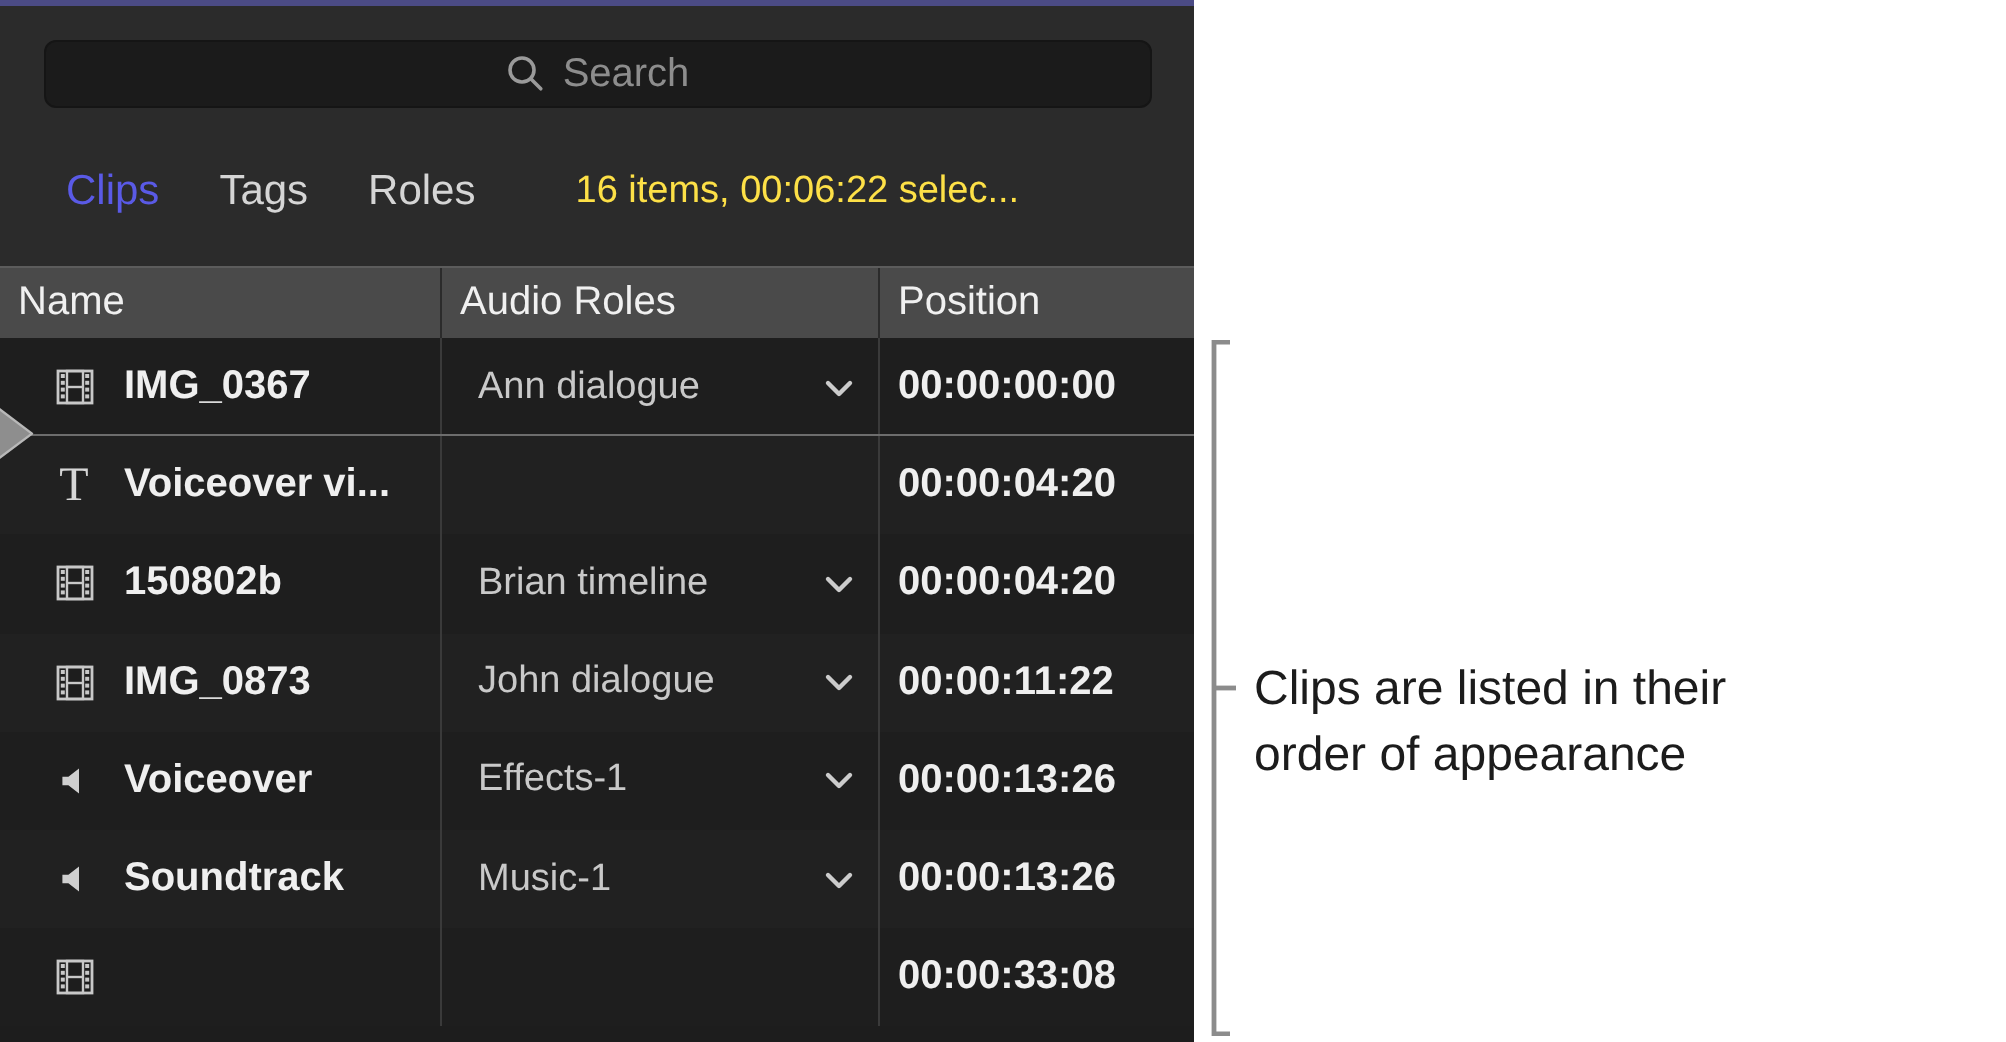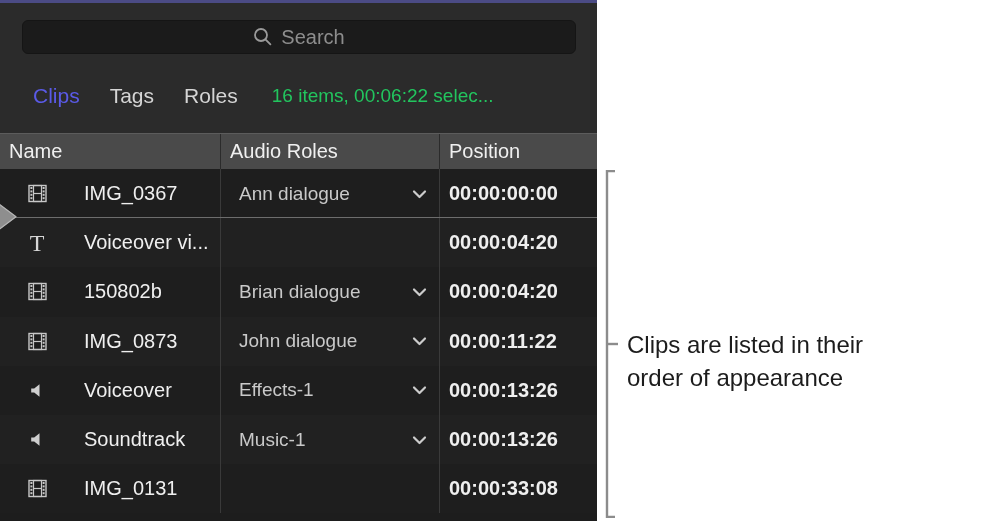--- a/index.html
+++ b/index.html
@@ -83,23 +83,23 @@
     color: #d5d5d5;
     padding: 0 0;
     margin-right: 30px;
     cursor: default;
     white-space: nowrap;
   }
   .tab:first-child { margin-left: 33px; }
   .tab.active { color: #5a5ae6; }
   .status-text {
     font-size: 19px;
-    color: #22c55e;
-    white-space: nowrap;
-    margin-left: 4px;
+    color: #fde047;
+    white-space: nowrap;
+    margin-left: 20px;
   }
 
   
   .colhead {
     position: absolute;
     left: 0;
     top: 133px;
     width: 597px;
     height: 36px;
     background: #4a4a4a;
@@ -158,24 +158,23 @@
     justify-content: space-between;
   }
   .cell.pos {
     width: 158px;
     border-left: 1px solid #3a3a3a;
     padding-left: 9px;
   }
 
   .clip-name {
     font-size: 20px;
-    font-weight: normal;
+    font-weight: bold;
     color: #efefef;
     white-space: nowrap;
-    margin-left: 22px;
   }
   .role-name {
     font-size: 19px;
     color: #c9c9c9;
     white-space: nowrap;
   }
   .timecode {
     font-size: 20px;
     font-weight: bold;
     color: #efefef;
@@ -339,21 +338,21 @@
               <rect x="2.4" y="13.2" width="2" height="2" fill="#c8c8c8"></rect>
               <rect x="14.6" y="3" width="2" height="2" fill="#c8c8c8"></rect>
               <rect x="14.6" y="6.4" width="2" height="2" fill="#c8c8c8"></rect>
               <rect x="14.6" y="9.8" width="2" height="2" fill="#c8c8c8"></rect>
               <rect x="14.6" y="13.2" width="2" height="2" fill="#c8c8c8"></rect>
             </svg>
           </span>
           <span class="clip-name">150802b</span>
         </div>
         <div class="cell roles">
-          <span class="role-name">Brian dialogue</span>
+          <span class="role-name">Brian timeline</span>
           <span class="chevron">
             <svg width="15" height="10" viewBox="0 0 15 10">
               <polyline points="2,2.5 7.5,8 13,2.5" fill="none" stroke="#cccccc" stroke-width="2.2" stroke-linecap="round" stroke-linejoin="round"></polyline>
             </svg>
           </span>
         </div>
         <div class="cell pos">
           <span class="timecode">00:00:04:20</span>
         </div>
       </div>
@@ -444,21 +443,20 @@
               <rect x="2.4" y="3" width="2" height="2" fill="#c8c8c8"></rect>
               <rect x="2.4" y="6.4" width="2" height="2" fill="#c8c8c8"></rect>
               <rect x="2.4" y="9.8" width="2" height="2" fill="#c8c8c8"></rect>
               <rect x="2.4" y="13.2" width="2" height="2" fill="#c8c8c8"></rect>
               <rect x="14.6" y="3" width="2" height="2" fill="#c8c8c8"></rect>
               <rect x="14.6" y="6.4" width="2" height="2" fill="#c8c8c8"></rect>
               <rect x="14.6" y="9.8" width="2" height="2" fill="#c8c8c8"></rect>
               <rect x="14.6" y="13.2" width="2" height="2" fill="#c8c8c8"></rect>
             </svg>
           </span>
-          <span class="clip-name">IMG_0131</span>
         </div>
         <div class="cell roles">
           <span class="role-name"></span>
         </div>
         <div class="cell pos">
           <span class="timecode">00:00:33:08</span>
         </div>
       </div>
 
       <div class="row-divider"></div>

